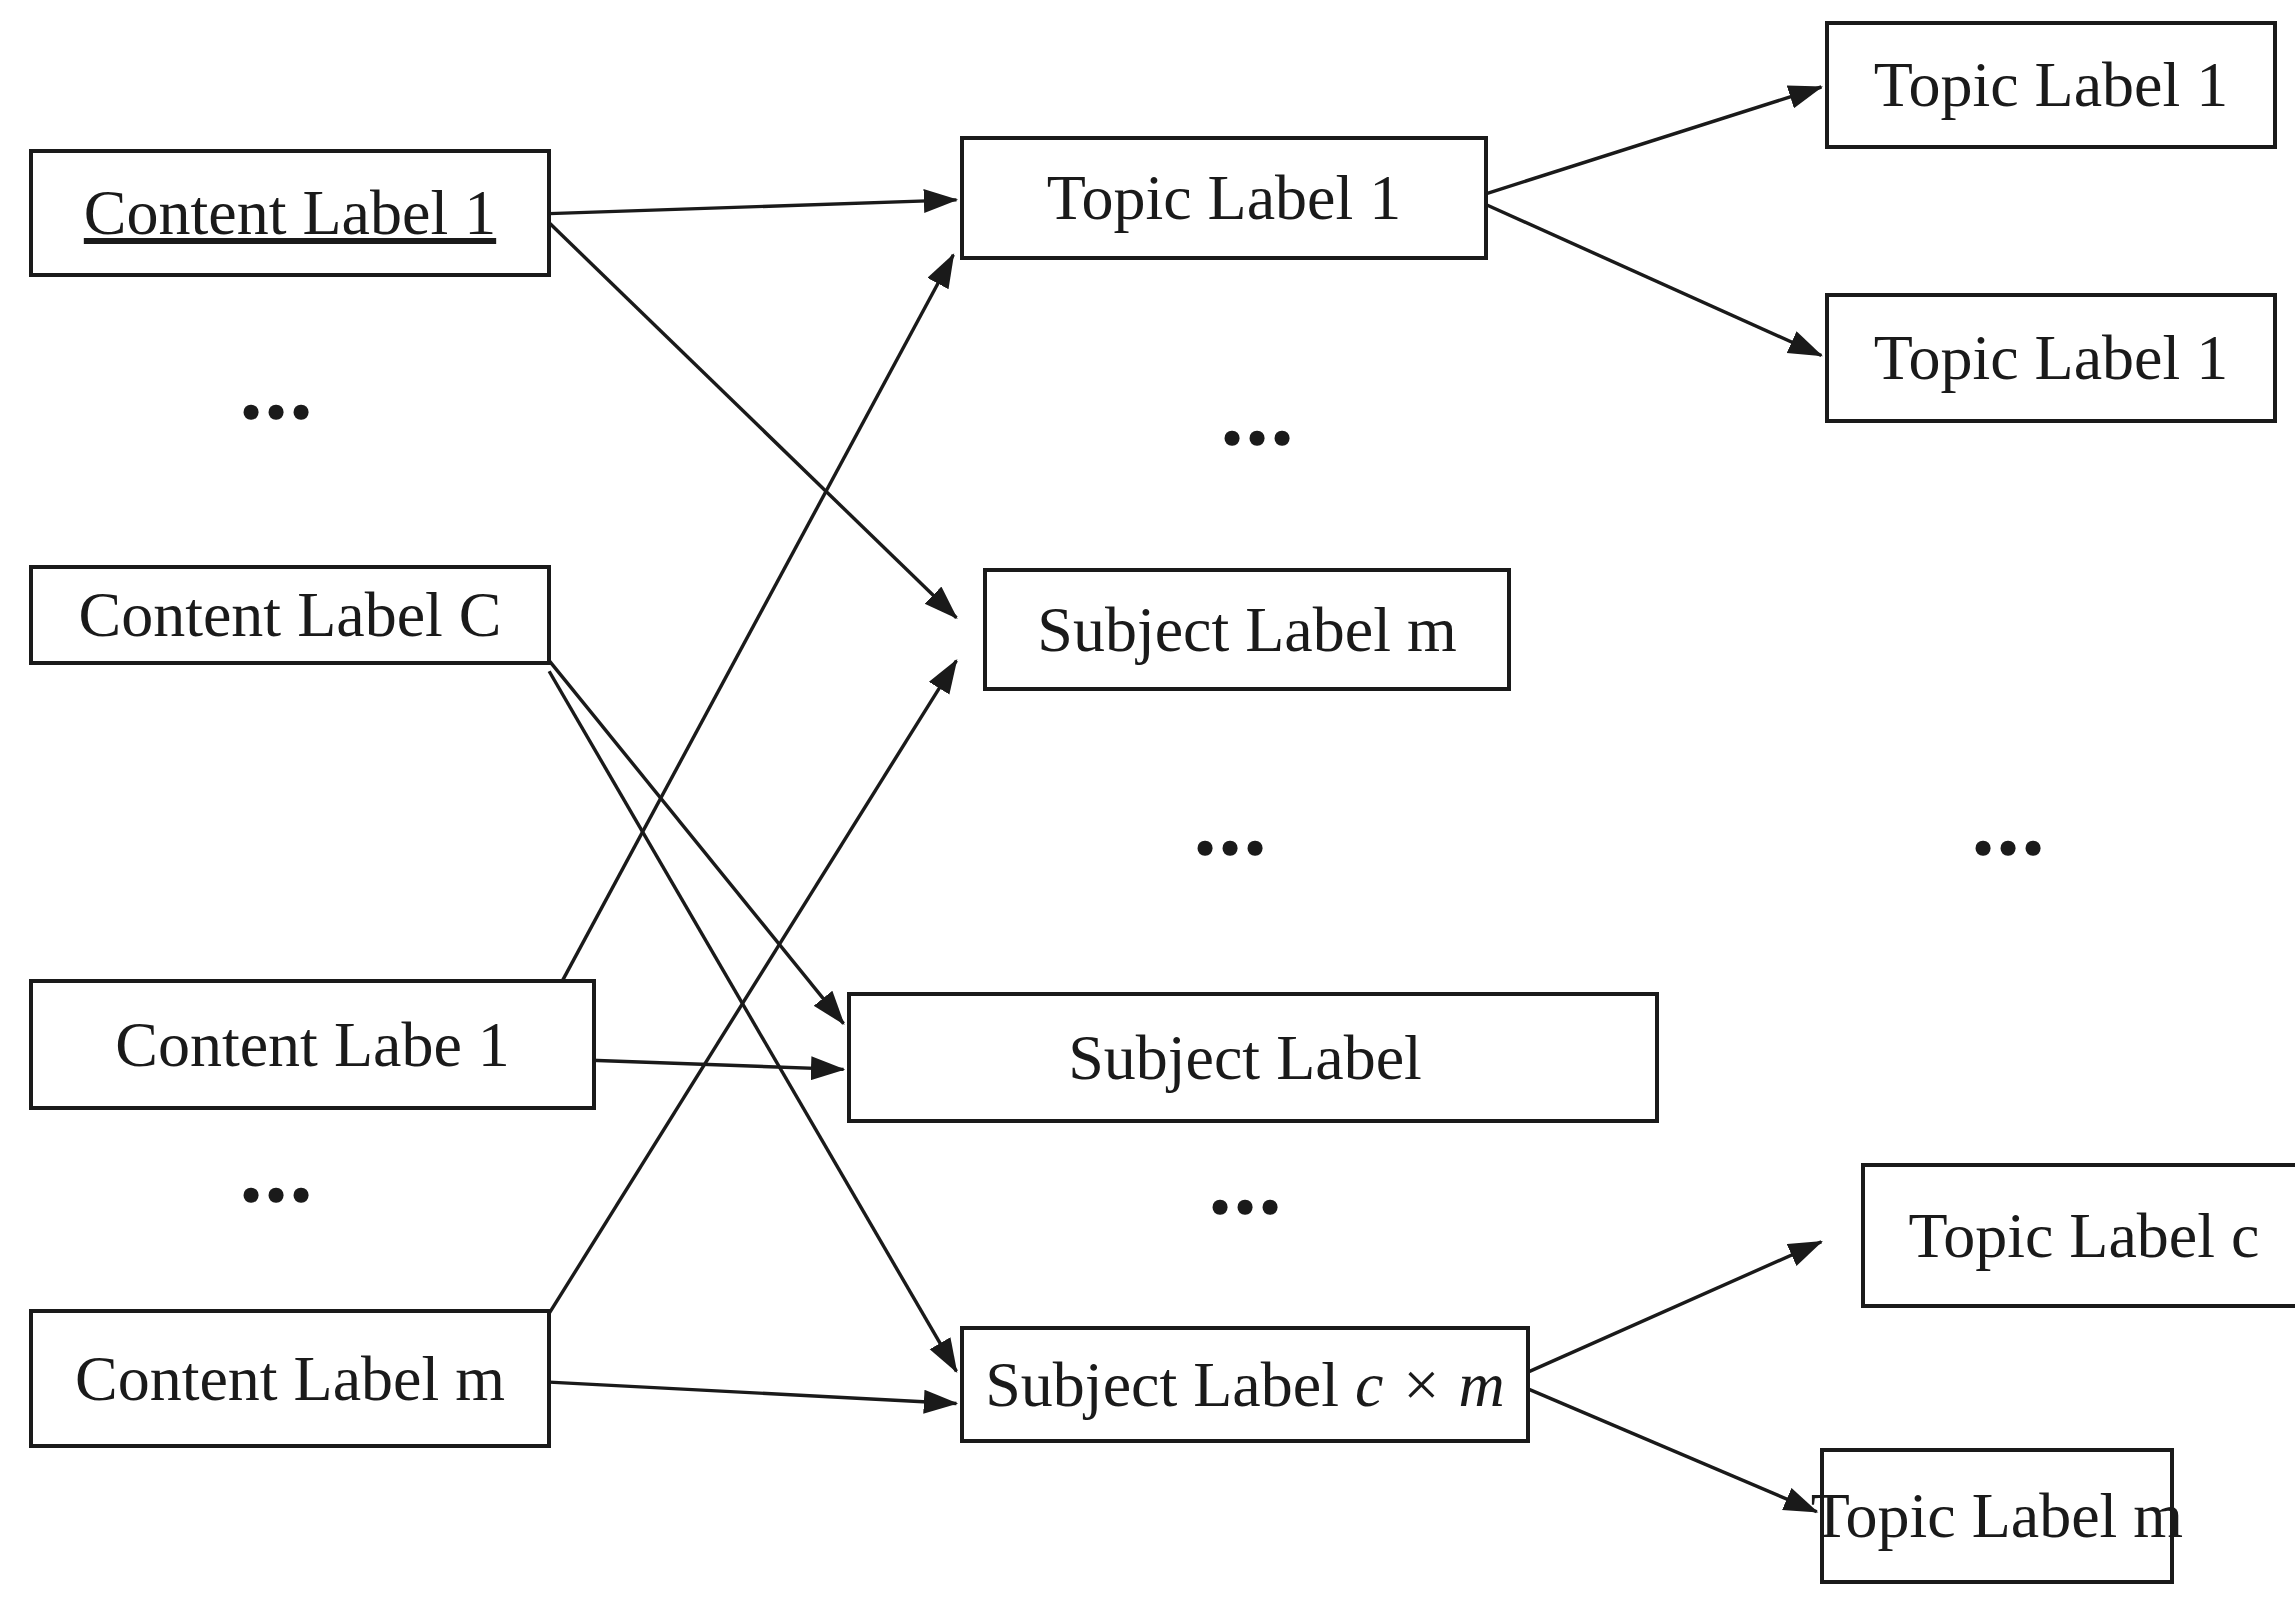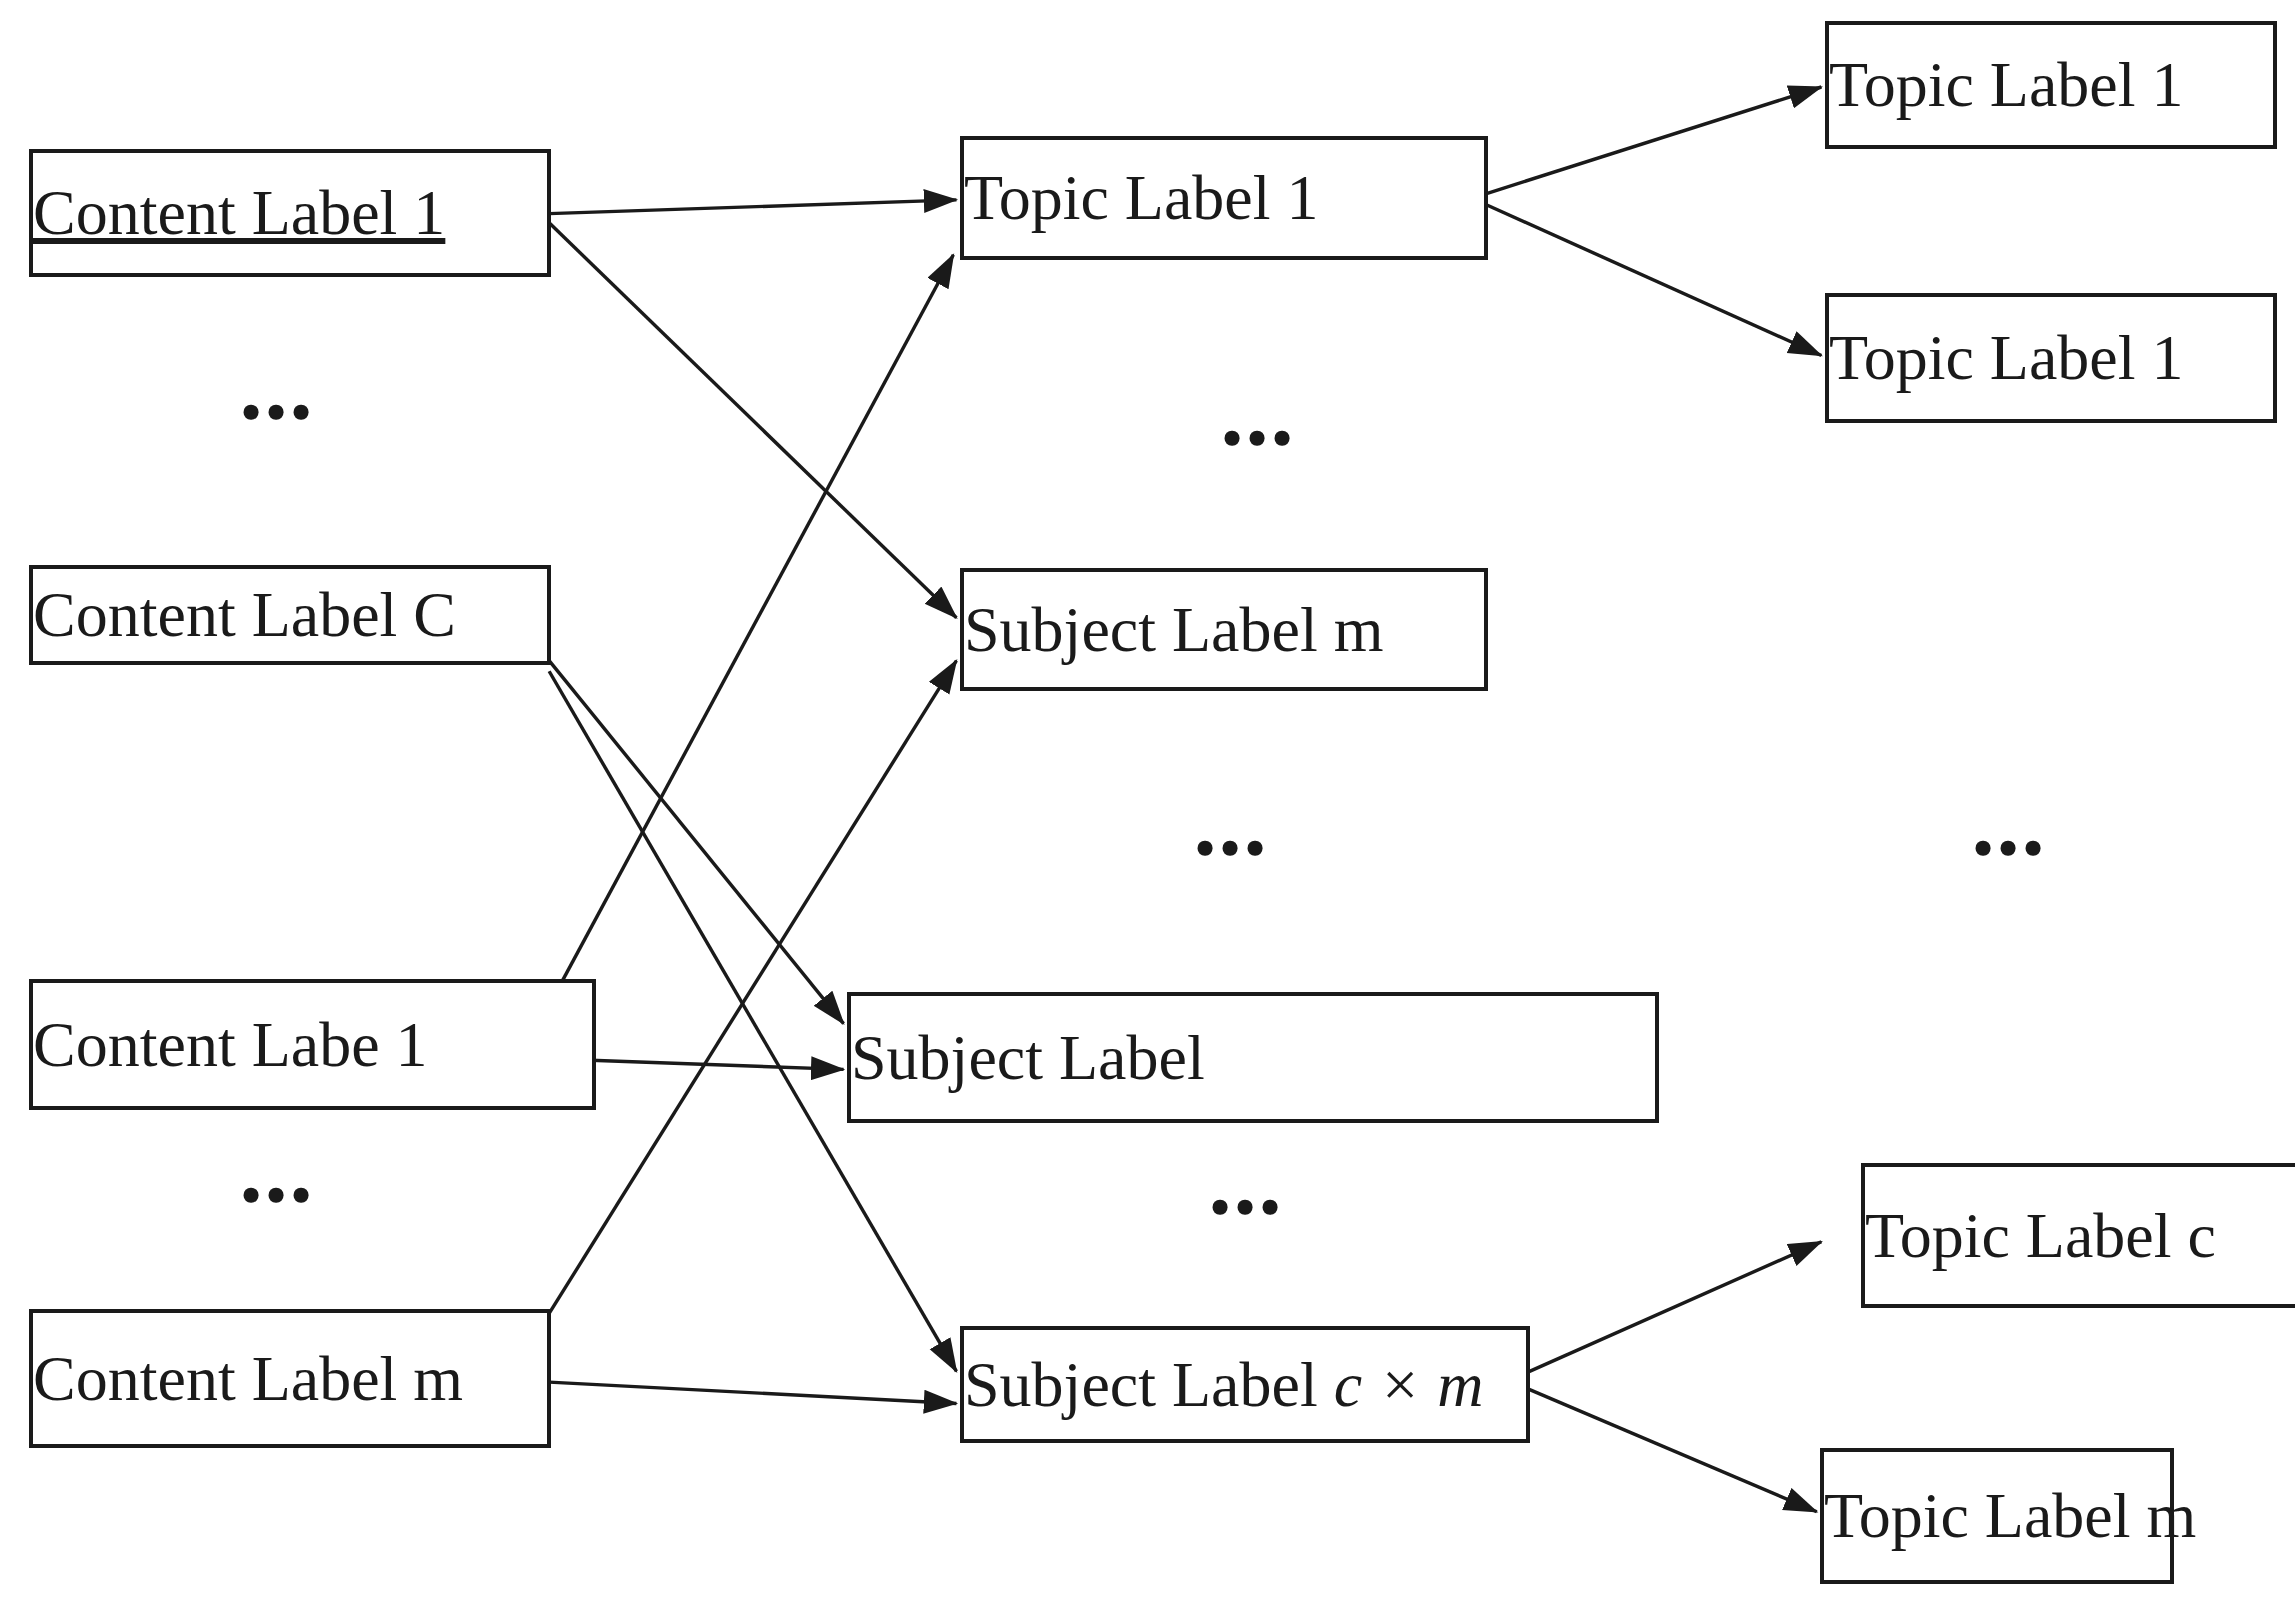--- a/index.html
+++ b/index.html
@@ -12,21 +12,21 @@
     overflow:hidden;
   }
   .edges{position:absolute;left:0;top:0;}
   .node{
     position:absolute;
     box-sizing:border-box;
     border:4.6px solid #1a1a1a;
     background:#ffffff;
     display:flex;
     align-items:center;
-    justify-content:flex-start;
+    justify-content:center;
     font-size:64px;
     line-height:1;
     white-space:nowrap;
     text-align:center;
   }
   .node .pre{white-space:pre;}
   .math{font-style:italic;}
   .dots{
     position:absolute;
     display:flex;
@@ -93,21 +93,21 @@
   <div class="node" style="left:960px;top:136px;width:528px;height:124px;">
     <span>Topic Label 1</span>
   </div>
 
   <div class="dots" style="left:1257px;top:438px;">
     <span class="dot"></span>
       <span class="dot"></span>
       <span class="dot"></span>
   </div>
 
-  <div class="node" style="left:960px;top:568px;width:528px;height:123px;">
+  <div class="node" style="left:983px;top:568px;width:528px;height:123px;">
     <span>Subject Label m</span>
   </div>
 
   <div class="dots" style="left:1230px;top:848px;">
     <span class="dot"></span>
       <span class="dot"></span>
       <span class="dot"></span>
   </div>
 
   <div class="node" style="left:847px;top:992px;width:812px;height:131px;">

